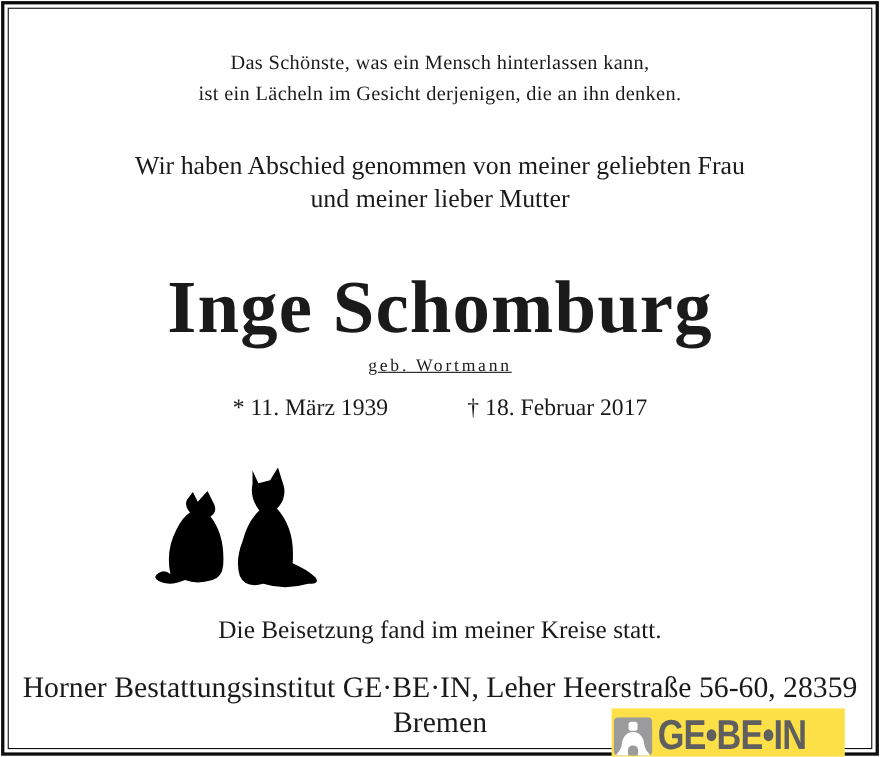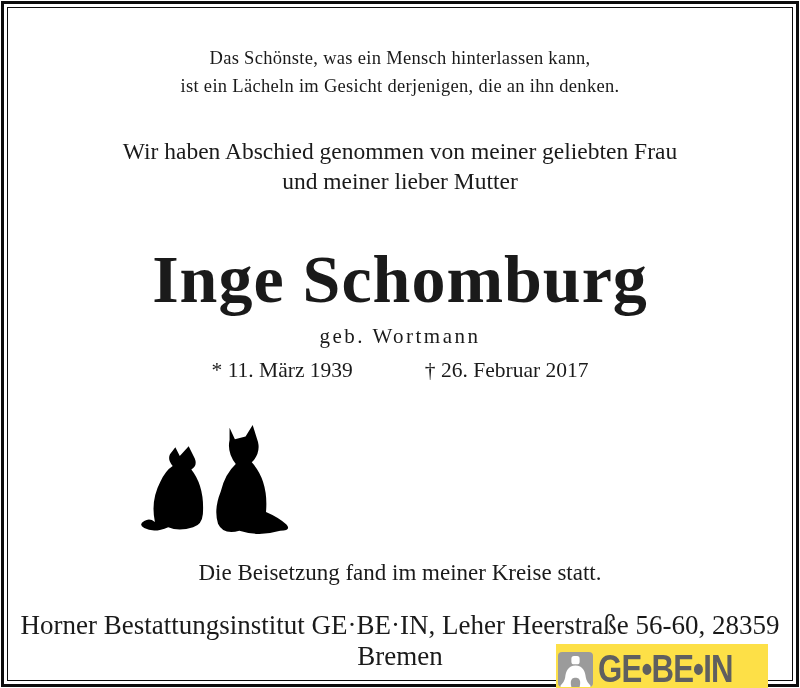--- a/index.html
+++ b/index.html
@@ -38,22 +38,23 @@
     line-height: 30px;
   }
   .deceased-name {
     top: 240px;
     font-size: 68px;
     font-weight: bold;
     letter-spacing: 1px;
   }
   .maiden-name {
     top: 324px;
-    font-size: 21px;
+    font-size: 16px;
     letter-spacing: 2.5px;
+    text-decoration: underline;
   }
   .dates {
     top: 358px;
     font-size: 21.5px;
     display: flex;
     justify-content: center;
     gap: 72px;
   }
   .dates span { white-space: nowrap; }
 
@@ -121,21 +122,21 @@
     <div>Wir haben Abschied genommen von meiner geliebten Frau</div>
     <div>und meiner lieber Mutter</div>
   </div>
 
   <div class="centered deceased-name">Inge Schomburg</div>
 
   <div class="centered maiden-name">geb. Wortmann</div>
 
   <div class="centered dates">
     <span>* 11. März 1939</span>
-    <span>† 26. Februar 2017</span>
+    <span>† 18. Februar 2017</span>
   </div>
 
   <div class="middle-row">
     <svg class="cats" viewBox="0 0 180 132" xmlns="http://www.w3.org/2000/svg" aria-hidden="true">
 
       <path fill="#000000" d="M42 28 L47 38 L57 27 L64 41 Q67 49 60 53
                Q75 72 73 103 Q72 115 62 118 Q46 123 34 118
                Q18 125 7 119 Q0 115 7 111 Q13 107 19 112
                Q14 88 25 67 Q31 54 39 49 Q33 42 36 36 Z"></path>
 

